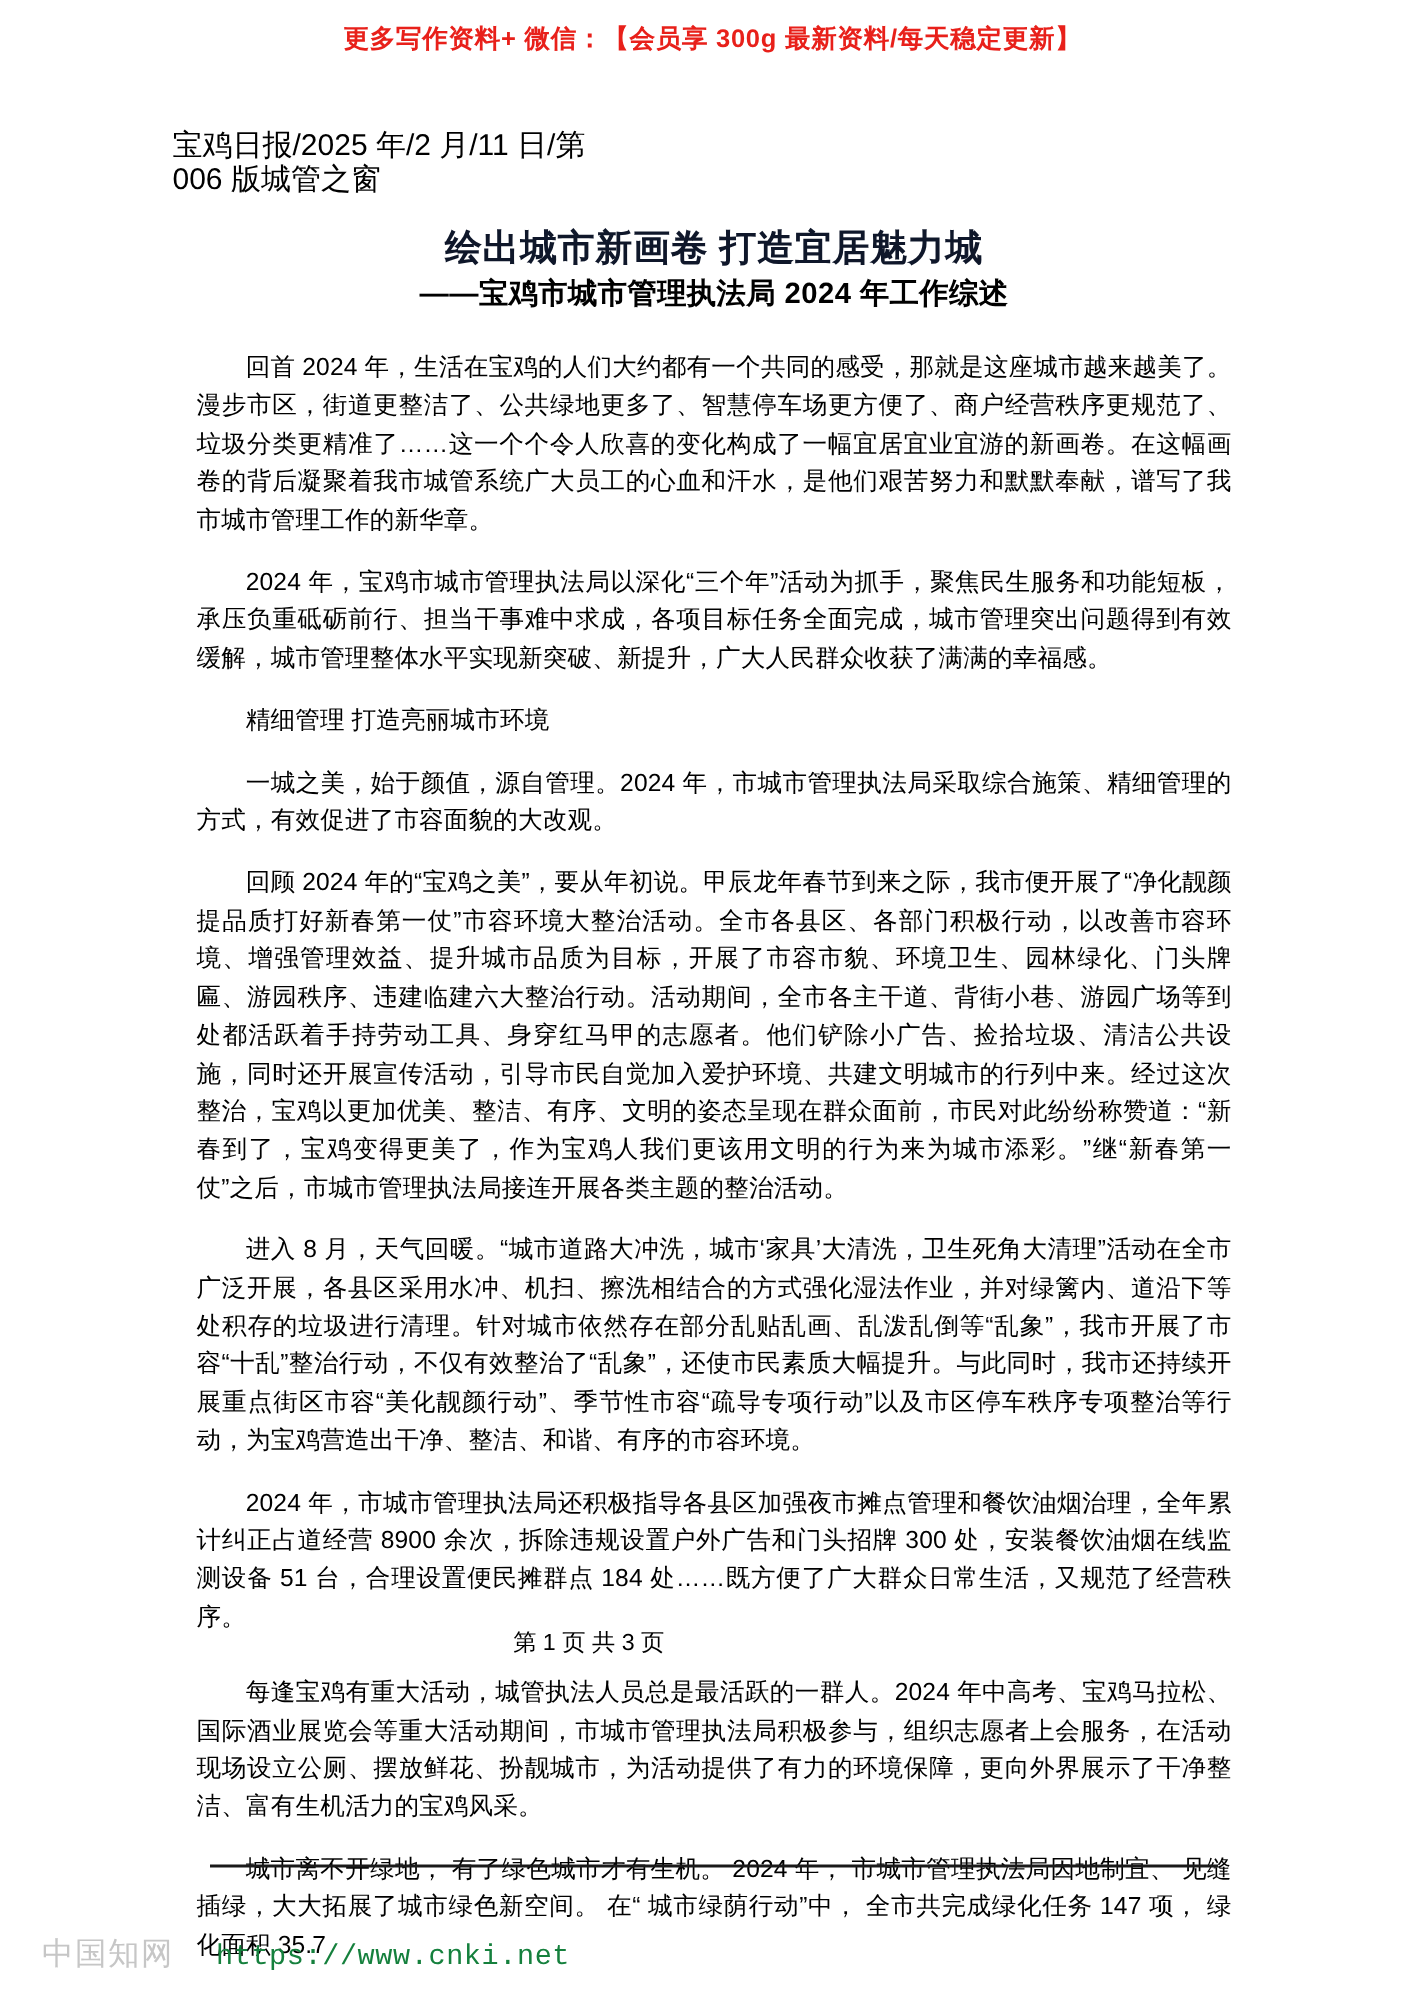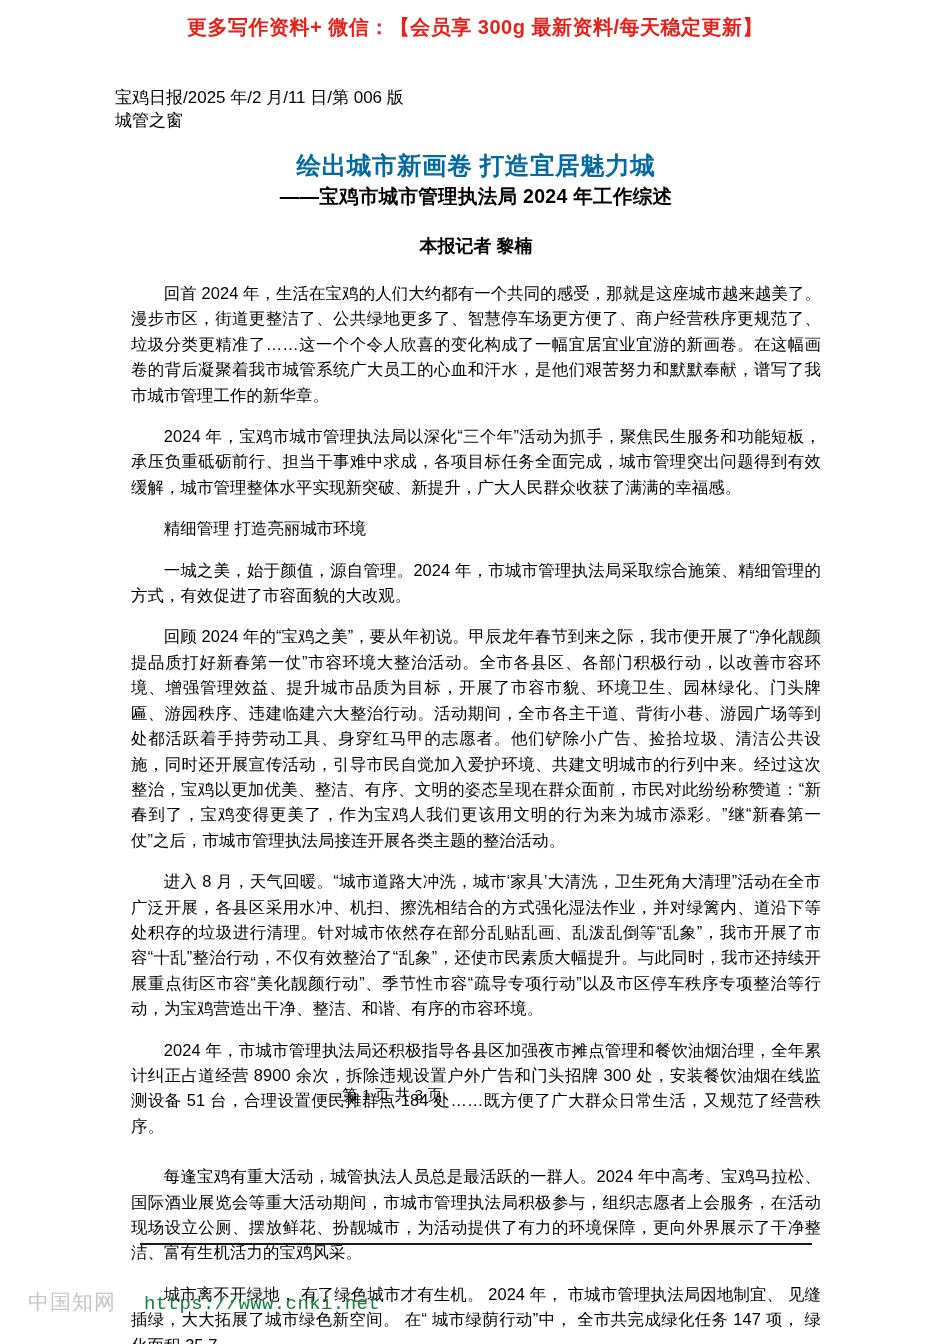--- a/index.html
+++ b/index.html
@@ -25,52 +25,52 @@
   
   .promo-banner {
     position: absolute;
     top: 14px;
     left: 0;
     width: 950px;
     text-align: center;
     color: #e8201a;
     font-family: "Liberation Sans", "DejaVu Sans", sans-serif;
     font-weight: bold;
-    font-size: 20px;
+    font-size: 17px;
     letter-spacing: 0.5px;
     white-space: nowrap;
   }
 
   
   .doc-body {
     position: absolute;
     left: 115px;
     top: 86px;
     width: 722px;
   }
 
   .source-line {
     font-family: "Liberation Sans", "DejaVu Sans", sans-serif;
-    font-size: 17px;
+    font-size: 20px;
     line-height: 23px;
     color: #000;
     width: 300px;
   }
 
   .title-block {
     margin-top: 17px;
     text-align: center;
   }
   .main-title {
     font-family: "Liberation Sans", "DejaVu Sans", sans-serif;
     font-weight: bold;
     font-size: 24.5px;
     line-height: 33px;
     letter-spacing: 0.6px;
-    color: #0369a1;
+    color: #0f172a;
   }
   .sub-title {
     font-family: "Liberation Sans", "DejaVu Sans", sans-serif;
     font-weight: bold;
     font-size: 19.5px;
     line-height: 29px;
     letter-spacing: 0.3px;
     color: #000;
     text-align: center;
   }
@@ -159,21 +159,20 @@
 
   <div class="doc-body">
 
     <div class="source-line">宝鸡日报/2025 年/2 月/11 日/第 006 版城管之窗</div>
 
     <div class="title-block">
       <div class="main-title">绘出城市新画卷  打造宜居魅力城</div>
       <div class="sub-title">——宝鸡市城市管理执法局 2024 年工作综述</div>
     </div>
 
-    <div class="byline">本报记者  黎楠</div>
 
     <div class="article">
       <p>回首 2024 年，生活在宝鸡的人们大约都有一个共同的感受，那就是这座城市越来越美了。漫步市区，街道更整洁了、公共绿地更多了、智慧停车场更方便了、商户经营秩序更规范了、垃圾分类更精准了……这一个个令人欣喜的变化构成了一幅宜居宜业宜游的新画卷。在这幅画卷的背后凝聚着我市城管系统广大员工的心血和汗水，是他们艰苦努力和默默奉献，谱写了我市城市管理工作的新华章。</p>
       <p>2024 年，宝鸡市城市管理执法局以深化“三个年”活动为抓手，聚焦民生服务和功能短板，承压负重砥砺前行、担当干事难中求成，各项目标任务全面完成，城市管理突出问题得到有效缓解，城市管理整体水平实现新突破、新提升，广大人民群众收获了满满的幸福感。</p>
       <p>精细管理 打造亮丽城市环境</p>
       <p>一城之美，始于颜值，源自管理。2024 年，市城市管理执法局采取综合施策、精细管理的方式，有效促进了市容面貌的大改观。</p>
       <p>回顾 2024 年的“宝鸡之美”，要从年初说。甲辰龙年春节到来之际，我市便开展了“净化靓颜提品质打好新春第一仗”市容环境大整治活动。全市各县区、各部门积极行动，以改善市容环境、增强管理效益、提升城市品质为目标，开展了市容市貌、环境卫生、园林绿化、门头牌匾、游园秩序、违建临建六大整治行动。活动期间，全市各主干道、背街小巷、游园广场等到处都活跃着手持劳动工具、身穿红马甲的志愿者。他们铲除小广告、捡拾垃圾、清洁公共设施，同时还开展宣传活动，引导市民自觉加入爱护环境、共建文明城市的行列中来。经过这次整治，宝鸡以更加优美、整洁、有序、文明的姿态呈现在群众面前，市民对此纷纷称赞道：“新春到了，宝鸡变得更美了，作为宝鸡人我们更该用文明的行为来为城市添彩。”继“新春第一仗”之后，市城市管理执法局接连开展各类主题的整治活动。</p>
       <p>进入 8 月，天气回暖。“城市道路大冲洗，城市‘家具’大清洗，卫生死角大清理”活动在全市广泛开展，各县区采用水冲、机扫、擦洗相结合的方式强化湿法作业，并对绿篱内、道沿下等处积存的垃圾进行清理。针对城市依然存在部分乱贴乱画、乱泼乱倒等“乱象”，我市开展了市容“十乱”整治行动，不仅有效整治了“乱象”，还使市民素质大幅提升。与此同时，我市还持续开展重点街区市容“美化靓颜行动”、季节性市容“疏导专项行动”以及市区停车秩序专项整治等行动，为宝鸡营造出干净、整洁、和谐、有序的市容环境。</p>
       <p>2024 年，市城市管理执法局还积极指导各县区加强夜市摊点管理和餐饮油烟治理，全年累计纠正占道经营 8900 余次，拆除违规设置户外广告和门头招牌 300 处，安装餐饮油烟在线监测设备 51 台，合理设置便民摊群点 184 处……既方便了广大群众日常生活，又规范了经营秩序。</p>
       <p class="spaced">每逢宝鸡有重大活动，城管执法人员总是最活跃的一群人。2024 年中高考、宝鸡马拉松、国际酒业展览会等重大活动期间，市城市管理执法局积极参与，组织志愿者上会服务，在活动现场设立公厕、摆放鲜花、扮靓城市，为活动提供了有力的环境保障，更向外界展示了干净整洁、富有生机活力的宝鸡风采。</p>

